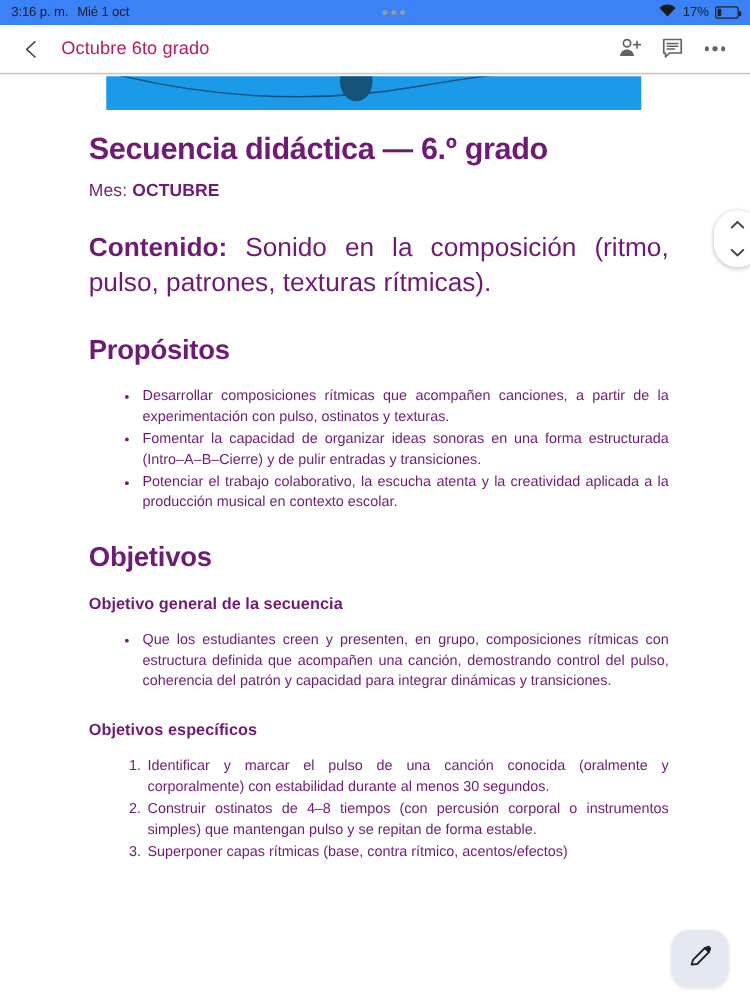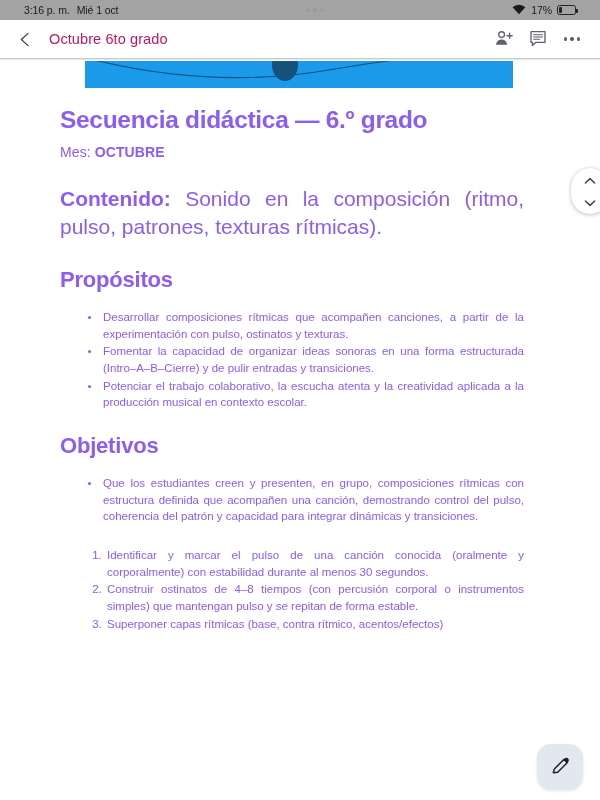--- a/index.html
+++ b/index.html
@@ -9,22 +9,22 @@
     font-family: "Liberation Sans", sans-serif;
     overflow: hidden;
   }
 
   
   .statusbar {
     height: 20px;
     width: 100%;
     display: flex;
     align-items: center;
-    padding: 0 24px;
-    background: #a3a3a3;
+    padding: 0 9px;
+    background: #3b82f6;
     font-size: 10.5px;
     color: #1b1b1b;
     letter-spacing: -0.1px;
   }
   .sb-left { display: flex; align-items: center; gap: 7px; white-space: nowrap; }
   .sb-center { flex: 1; display: flex; justify-content: center; align-items: center; }
   .sb-dots { display: flex; gap: 3px; }
   .sb-dots i { width: 4px; height: 4px; border-radius: 50%; background: #9a9a9a; display: block; }
   .sb-right { display: flex; align-items: center; gap: 5px; white-space: nowrap; }
   .sb-right .pct { font-size: 10.5px; }
@@ -85,23 +85,23 @@
     position: absolute;
     left: 85px; top: 3px;
     width: 428px; height: 27px;
     background: #1a9ae8;
     overflow: hidden;
   }
   .banner svg { position: absolute; left: 0; top: 0; display: block; }
 
   .doc-body {
     position: absolute;
-    left: 60px; top: 48px;
+    left: 71px; top: 48px;
     width: 464px;
-    color: #8b5cf6;
+    color: #701a75;
   }
 
   h1.title {
     font-size: 24.5px;
     font-weight: bold;
     letter-spacing: -0.3px;
     line-height: 1.12;
     margin-bottom: 11px;
   }
   .mes {
@@ -265,24 +265,26 @@
 
     <h2 class="sec">Propósitos</h2>
     <ul class="bul tight">
       <li>Desarrollar composiciones rítmicas que acompañen canciones, a partir de la experimentación con pulso, ostinatos y texturas.</li>
       <li>Fomentar la capacidad de organizar ideas sonoras en una forma estructurada (Intro–A–B–Cierre) y de pulir entradas y transiciones.</li>
       <li>Potenciar el trabajo colaborativo, la escucha atenta y la creatividad aplicada a la producción musical en contexto escolar.</li>
     </ul>
 
     <h2 class="sec">Objetivos</h2>
 
+    <h3 class="sub">Objetivo general de la secuencia</h3>
     <ul class="bul">
       <li>Que los estudiantes creen y presenten, en grupo, composiciones rítmicas con estructura definida que acompañen una canción, demostrando control del pulso, coherencia del patrón y capacidad para integrar dinámicas y transiciones.</li>
     </ul>
 
+    <h3 class="sub">Objetivos específicos</h3>
     <ol class="num">
       <li><b>Identificar y marcar el pulso</b><span> de una canción conocida (oralmente y corporalmente) con estabilidad durante al menos 30 segundos.</span></li>
       <li><b>Construir ostinatos</b><span> de 4–8 tiempos (con percusión corporal o instrumentos simples) que mantengan pulso y se repitan de forma estable.</span></li>
       <li><b>Superponer capas rítmicas</b><span> (base, contra rítmico, acentos/efectos)</span></li>
     </ol>
 
   </div>
 
   <div class="scroll-jump">
     <span>

